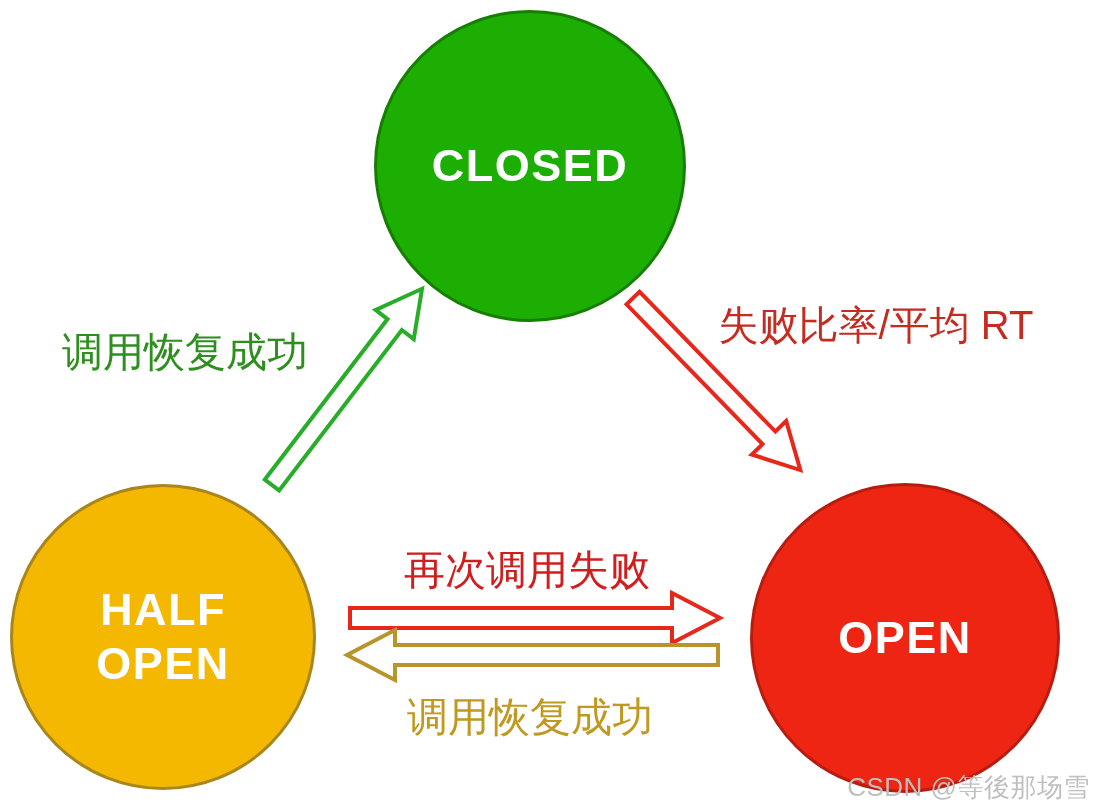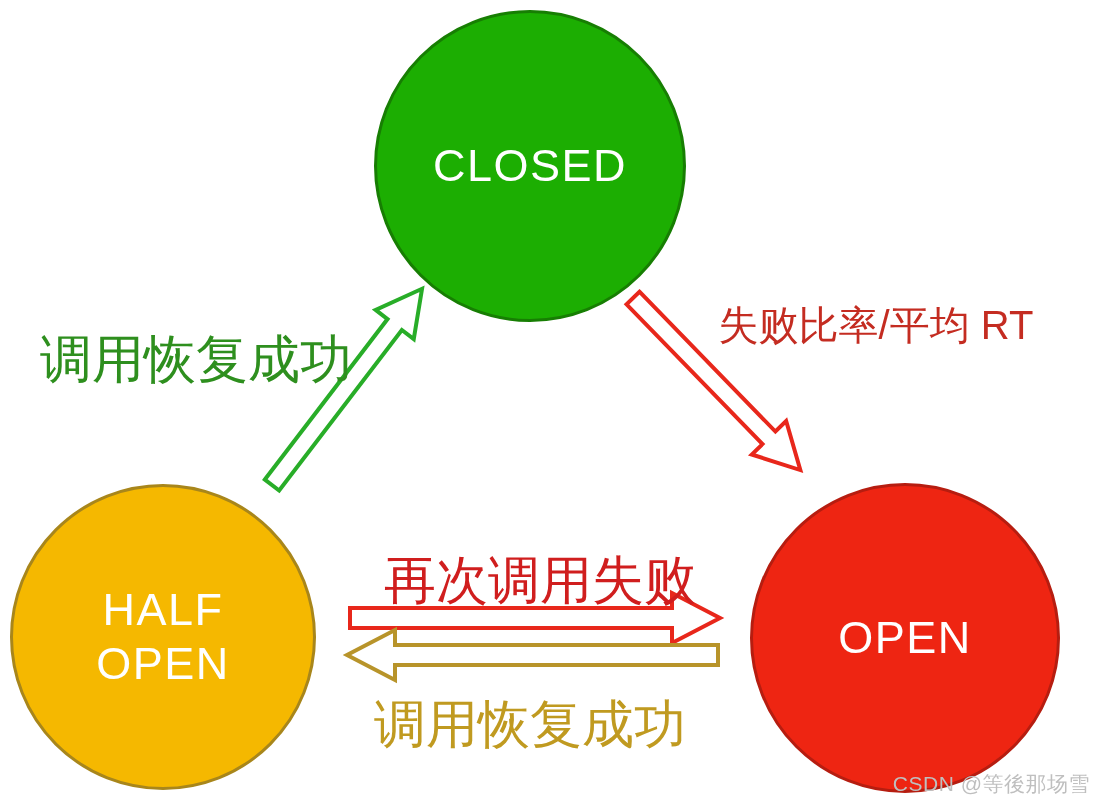--- a/index.html
+++ b/index.html
@@ -32,21 +32,21 @@
   
   .circle {
     position: absolute;
     border-radius: 50%;
     display: flex;
     flex-direction: column;
     align-items: center;
     justify-content: center;
     color: var(--circle-text, #ffffff);
     font-size: 45px;
-    font-weight: 400;
+    font-weight: 700;
     letter-spacing: 1.5px;
     line-height: 1.2;
     text-align: center;
   }
   .circle.closed {
     left: 374px; top: 10px;
     width: 312px; height: 312px;
     background: var(--closed-fill, #1CAE02);
     border: 3px solid var(--closed-border, #177E03);
   }
@@ -61,35 +61,35 @@
     left: 750px; top: 483px;
     width: 310px; height: 310px;
     background: var(--open-fill, #EE2512);
     border: 3px solid var(--open-border, #B61D10);
   }
 
   
   .tlabel {
     position: absolute;
     text-align: center;
-    font-size: 52px;
+    font-size: 41px;
     font-weight: 400;
     line-height: 1.2;
     white-space: nowrap;
   }
   .tlabel.recover   { left: 40px;  top: 328px; width: 290px; color: var(--green-text, #2E8F1E); }
   .tlabel.threshold { left: 694px; top: 301px; width: 364px; white-space: normal; font-size: 40px; color: var(--red-text-threshold, #C42C21); }
-  .tlabel.retry     { left: 380px; top: 549px; width: 320px; color: var(--red-text-retry, #D01E1E); }
+  .tlabel.retry     { left: 367px; top: 549px; width: 320px; color: var(--red-text-retry, #D01E1E); font-family: Liberation Mono, monospace; }
   .tlabel.duration  { left: 370px; top: 693px; width: 320px; color: var(--gold-text, #C09A20); }
 
   
   .watermark {
     position: absolute;
     right: 12px; top: 770px;
-    font-size: 21px;
+    font-size: 26px;
     color: var(--watermark, #BFBFBF);
     letter-spacing: 0.5px;
     margin-left: 12px;
   }
 </style>
 </head>
 <body>
 
 <div class="canvas">
 

